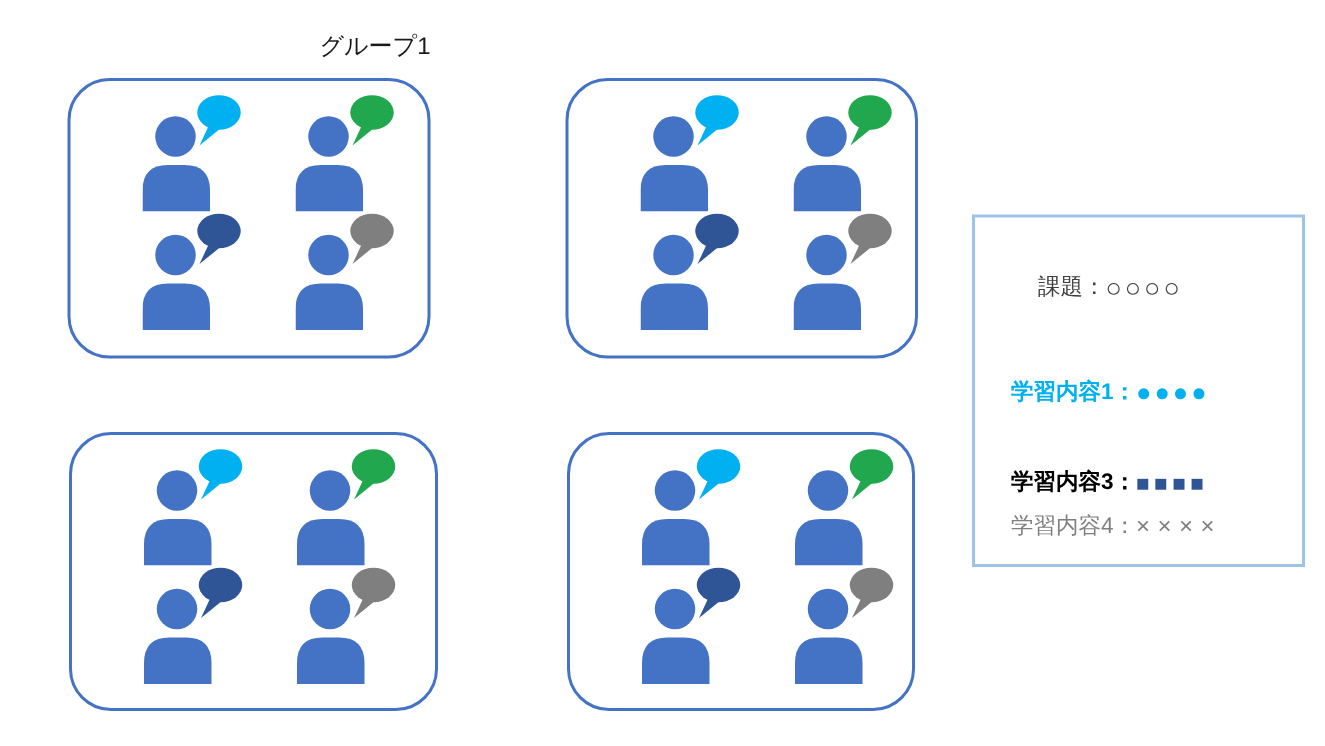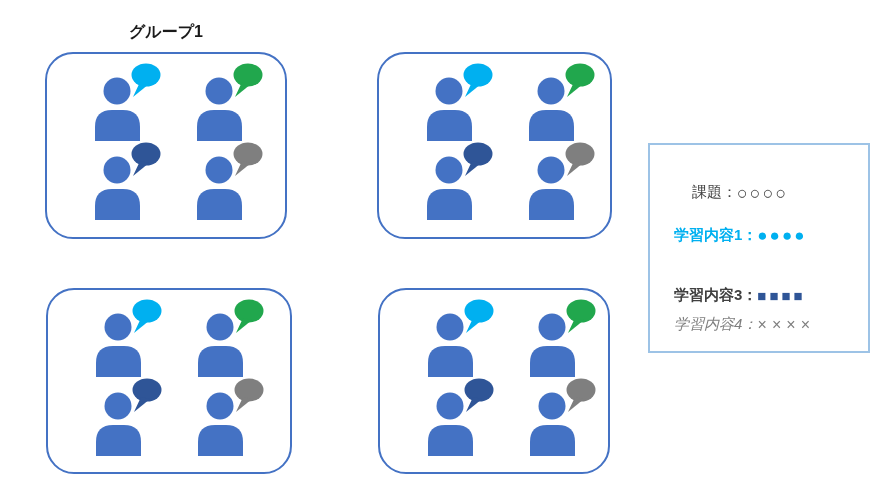--- a/index.html
+++ b/index.html
@@ -3,42 +3,42 @@
 <meta charset="utf-8">
 <style>
   html,body{margin:0;padding:0;}
   body{
     width:883px;height:497px;background:#ffffff;position:relative;
     font-family:"Liberation Sans","DejaVu Sans",sans-serif;
     overflow:hidden;
   }
   .canvas{position:absolute;inset:0;}
   .group-title{
-    position:absolute;height:20px;text-align:center;
-    font-size:16px;font-weight:bold;color:#1a1a1a;line-height:20px;
+    position:absolute;height:20px;text-align:right;
+    font-size:16px;font-weight:normal;color:#1a1a1a;line-height:20px;
   }
   .group-card{
     position:absolute;border:2.5px solid #4472C4;border-radius:28px;
     background:#ffffff;box-sizing:border-box;
   }
   .person{position:absolute;width:66px;height:78px;}
   .p-tl{left:48px;top:9px;}
   .p-tr{left:150px;top:9px;}
   .p-bl{left:48px;top:88px;}
   .p-br{left:150px;top:88px;}
   .legend{
-    position:absolute;left:648px;top:143px;width:222px;height:210px;
+    position:absolute;left:648px;top:143px;width:222px;height:235px;
     border:2px solid #9DC3E6;background:#ffffff;box-sizing:border-box;
   }
-  .legend-row{position:absolute;left:24px;white-space:nowrap;font-size:15px;font-weight:bold;line-height:20px;}
+  .legend-row{position:absolute;left:24px;white-space:nowrap;font-size:15px;font-weight:bold;line-height:20px;margin-top:27px;}
   .task-row{position:absolute;left:42px;top:36px;white-space:nowrap;font-size:15px;font-weight:normal;line-height:22px;}
   .r1{top:80px;}
   .r2{top:110px;}
   .r3{top:140px;}
-  .r4{top:169px;font-weight:normal;font-style:italic;}
+  .r4{top:169px;font-weight:normal;}
   .syms{vertical-align:-1px;}
   .task-syms{font-size:18px;letter-spacing:2px;vertical-align:-2px;}
   .s1{font-size:17px;letter-spacing:2px;}
   .s2{font-size:16px;letter-spacing:2px;}
   .s3{font-size:15px;letter-spacing:3px;}
   .s4{font-size:16px;letter-spacing:5px;}
 </style>
 </head>
 <body>
 
@@ -155,20 +155,20 @@
   </div>
 
   <div class="legend">
     <div class="task-row">
       <span style="color: rgb(64, 64, 64);">課題：</span><span class="task-syms" style="color: rgb(64, 64, 64);">○○○○</span>
     </div>
     <div class="legend-row r1">
       <span style="color: rgb(0, 176, 240);">学習内容1：</span><span class="syms s1" style="color: rgb(0, 176, 240);">●●●●</span>
     </div>
     <div class="legend-row r3">
-      <span style="color: #404040;">学習内容3：</span><span class="syms s3" style="color: rgb(47, 85, 151);">■■■■</span>
+      <span style="color: #000000;">学習内容3：</span><span class="syms s3" style="color: rgb(47, 85, 151);">■■■■</span>
     </div>
     <div class="legend-row r4">
       <span style="color: rgb(127, 127, 127);">学習内容4：</span><span class="syms s4" style="color: rgb(127, 127, 127);">××××</span>
     </div>
   </div>
 
 </div>
 
 </body></html>

